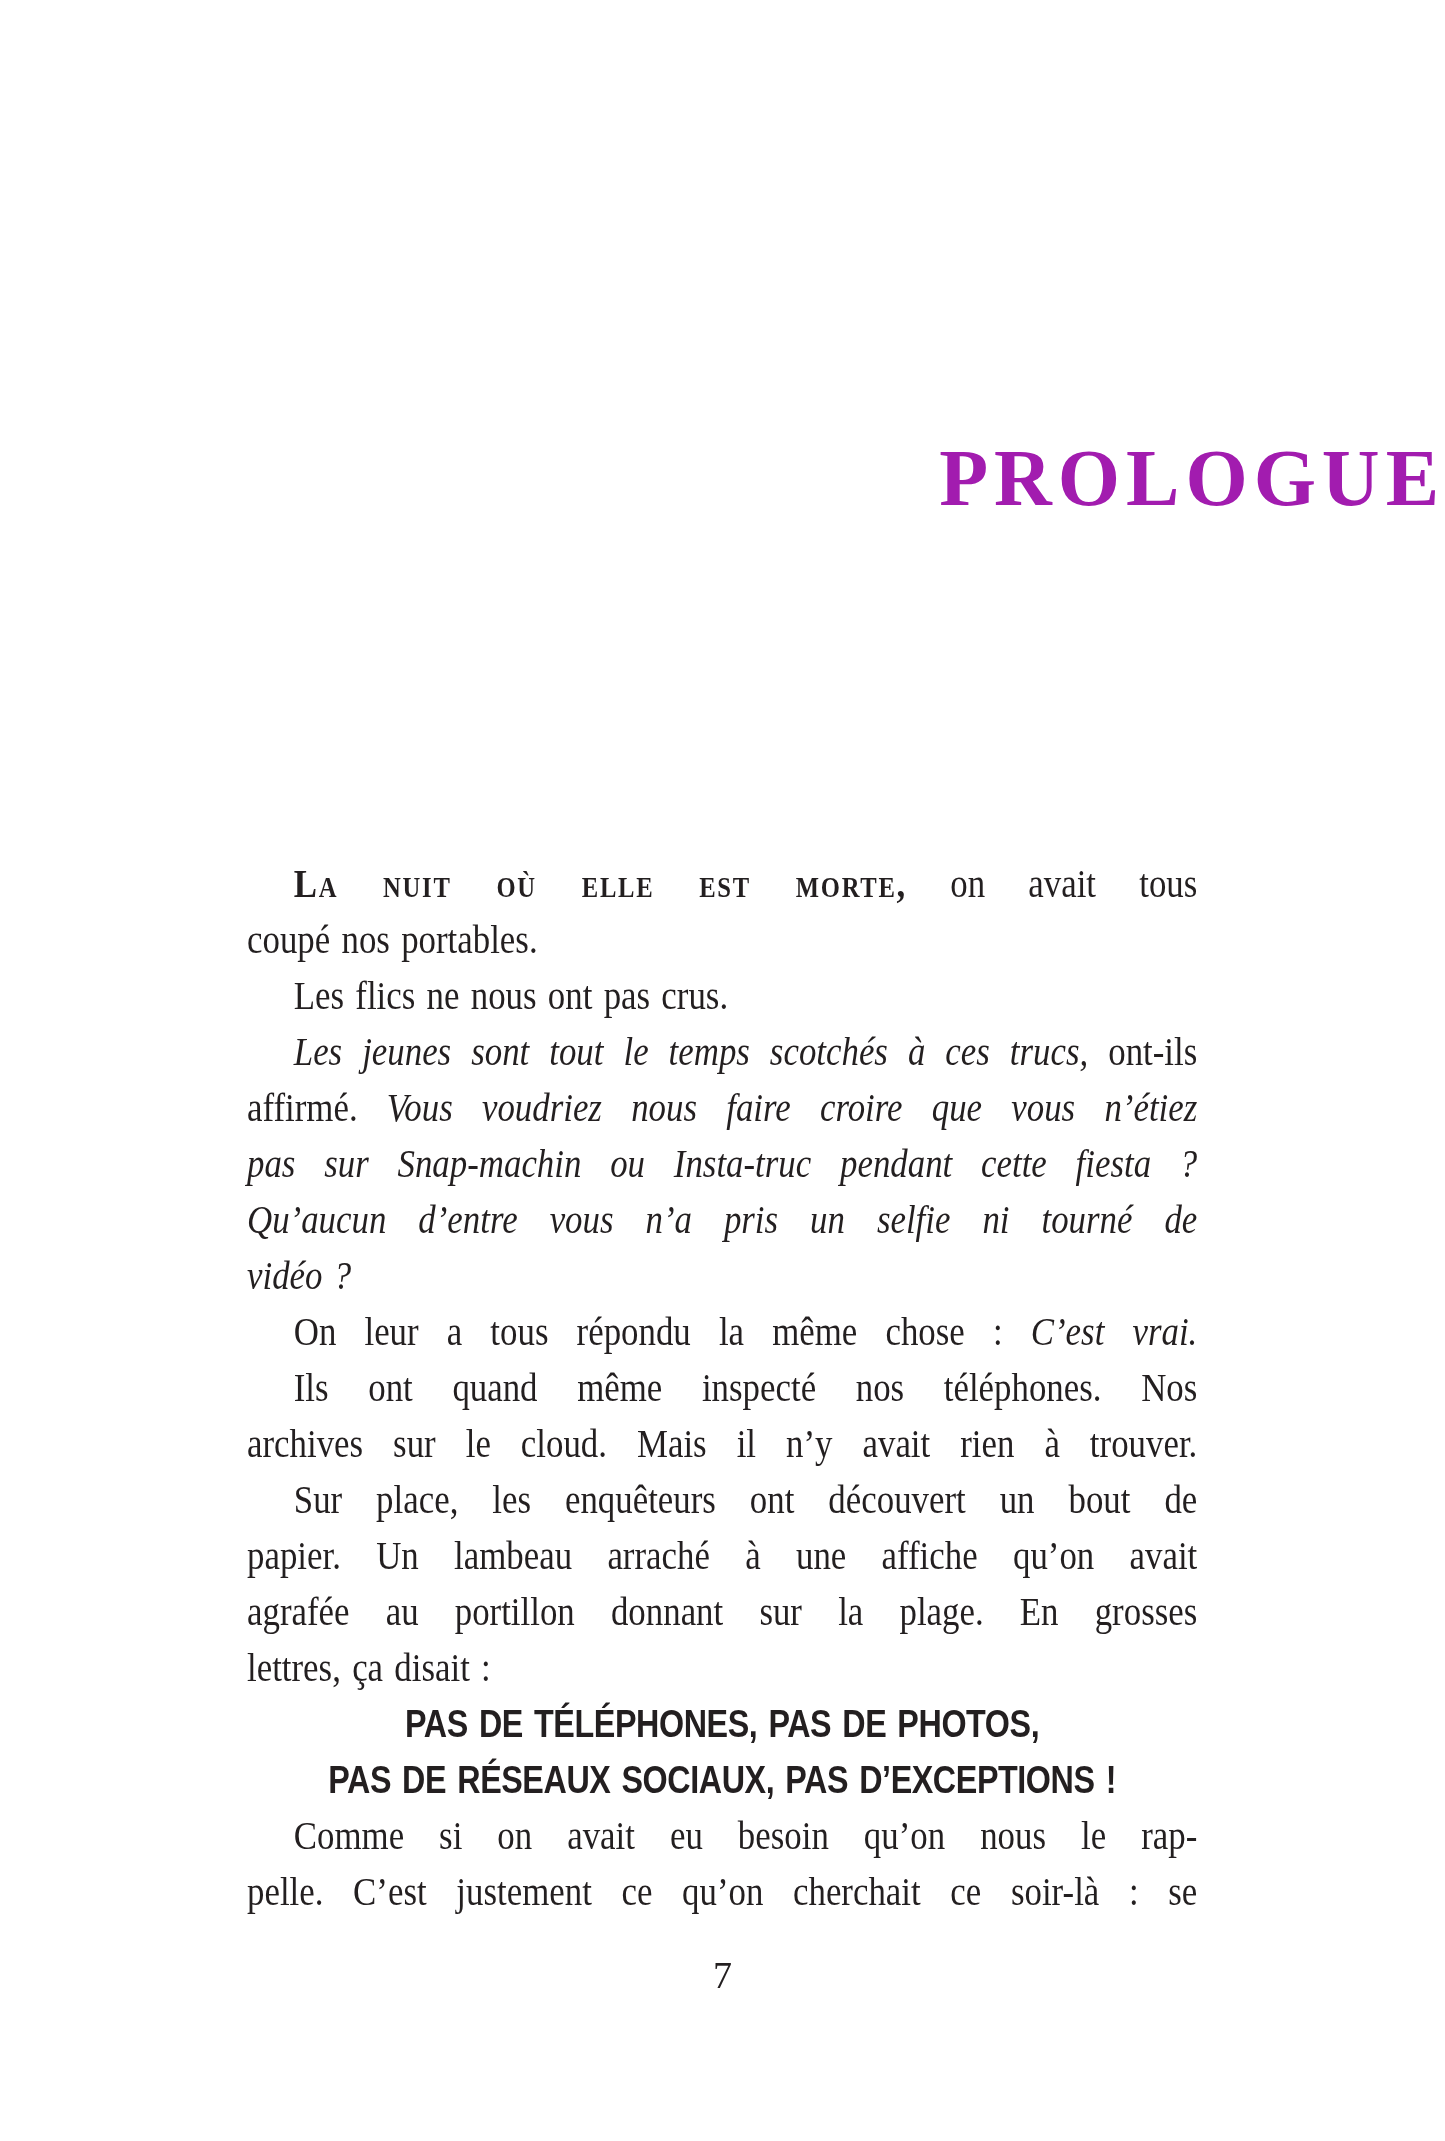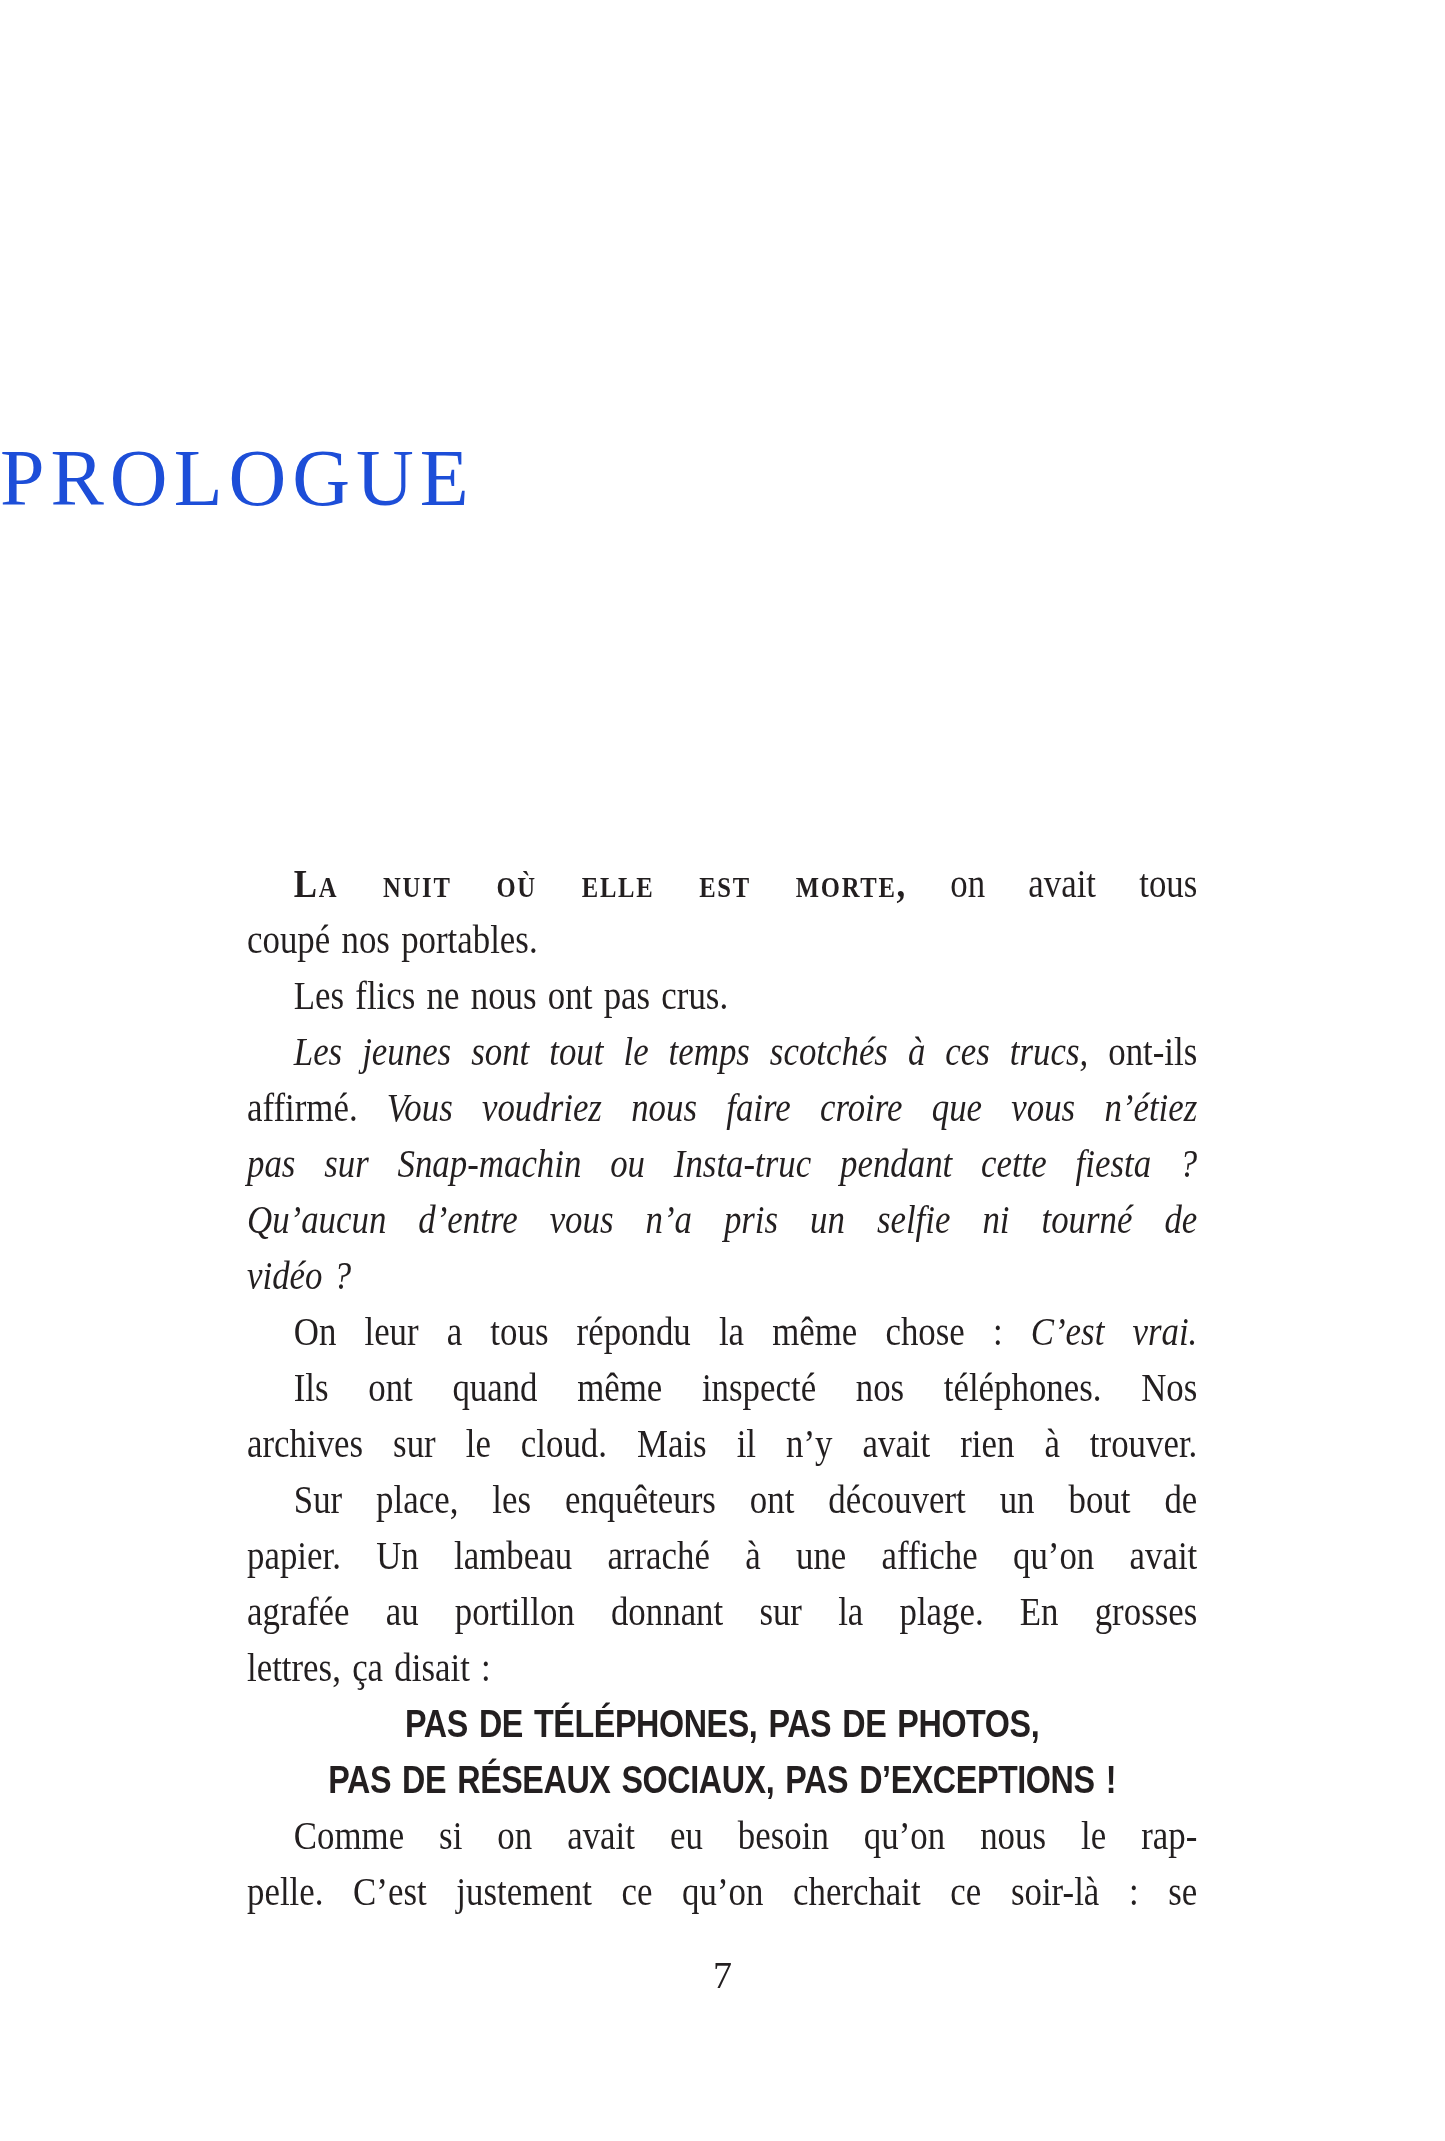--- a/index.html
+++ b/index.html
@@ -14,26 +14,26 @@
     background: #ffffff;
     overflow: hidden;
     font-family: "Liberation Serif", serif;
     color: #231f20;
   }
   .chapter-title {
     position: absolute;
     top: 430px;
     left: 0;
     width: 100%;
-    text-align: left;
+    text-align: right;
     font-size: 80px;
     line-height: 96px;
-    font-weight: 400;
+    font-weight: 700;
     letter-spacing: 6px;
-    color: #1d4ed8;
+    color: #a21caf;
   }
   .body-text {
     position: absolute;
     top: 855px;
     left: 247px;
     width: 1118px;
     transform: scaleX(0.85);
     transform-origin: left top;
     font-size: 41px;
     word-spacing: 3px;

